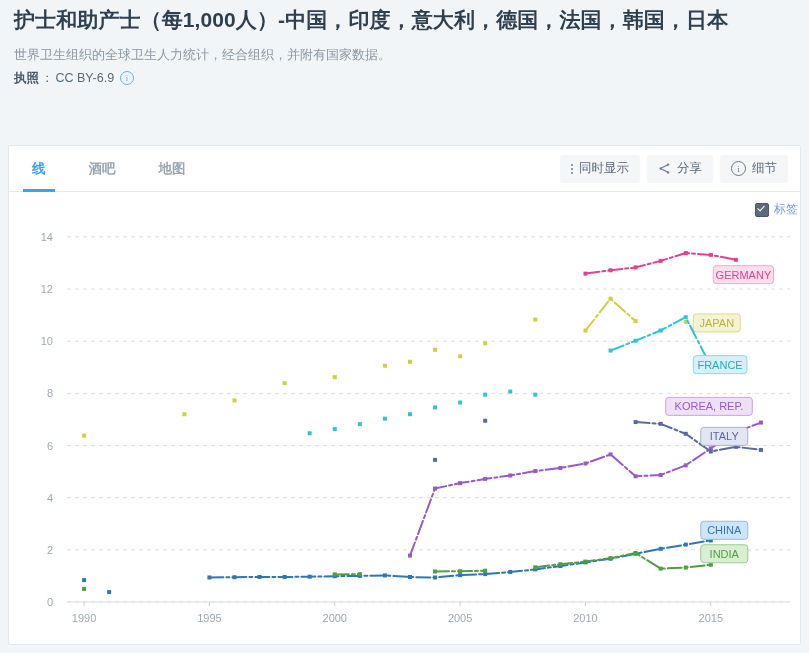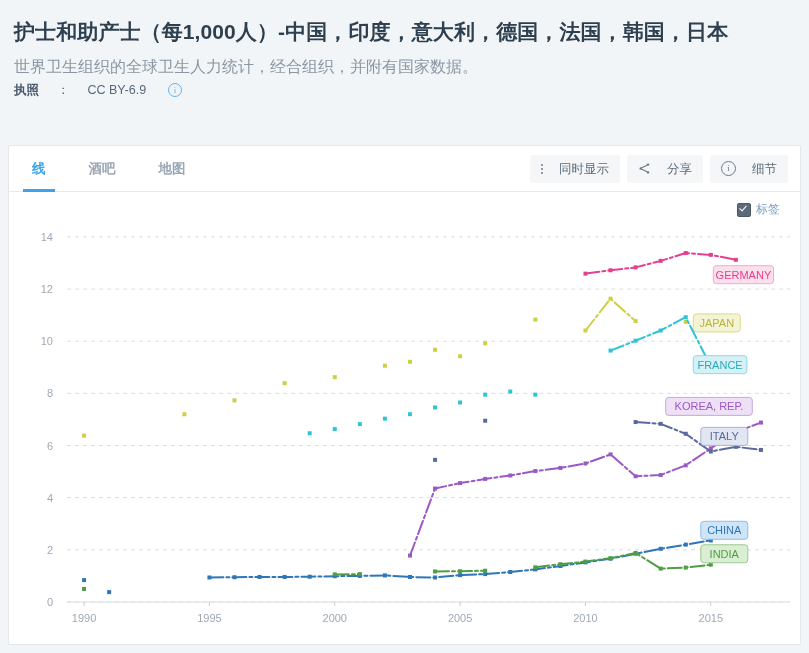--- a/index.html
+++ b/index.html
@@ -5,42 +5,42 @@
   html, body {
     margin: 0; padding: 0;
     width: 809px; height: 653px;
     background: #f2f5f7;
     font-family: "Liberation Sans", "DejaVu Sans", sans-serif;
     overflow: hidden;
   }
   #root { position: relative; width: 809px; height: 653px; }
 
   
-  .header { padding: 16px 14px 0 14px; }
+  .header { padding: 4px 14px 0 14px; }
   .page-title {
     font-size: 21px;
     line-height: 31px;
     font-weight: 700;
     color: #2e3f4f;
     letter-spacing: .1px;
     margin: 0 0 12px 0;
     max-width: 790px;
   }
   .subtitle {
-    font-size: 16px;
+    font-size: 13px;
     color: #8a97a3;
     margin: 0 0 7px 0;
     line-height: 16px;
   }
   .license-row {
     font-size: 12.5px;
     color: #58697a;
     display: flex;
     align-items: center;
-    gap: 16px;
+    gap: 0px;
     line-height: 16px;
   }
   .license-label { font-weight: 700; color: #46586a; }
   .license-sep { color: #58697a; padding: 0 2px; }
   .license-value { color: #58697a; }
   .info-circle {
     display: inline-flex; align-items: center; justify-content: center;
     width: 12px; height: 12px; border-radius: 50%;
     border: 1px solid #63b3e8; color: #63b3e8;
     font-size: 9px; line-height: 1; margin-left: 6px;
@@ -79,21 +79,21 @@
     cursor: pointer;
     font-weight: 700;
   }
   .tab.active { color: #3fa2e8; font-weight: 700; }
   .tab.active:after {
     content: ""; position: absolute; left: -4px; right: -4px; bottom: -1px;
     height: 3px; background: #3fa2e8;
   }
   .toolbar { margin-left: auto; display: flex; align-items: center; gap: 7px; }
   .tbtn {
-    display: flex; gap: 16px;
+    display: flex; align-items: center; gap: 6px;
     background: #f4f6f8;
     border-radius: 3px;
     padding: 6px 11px;
     font-size: 12.5px;
     color: #5a6b7c;
     cursor: pointer;
     height: 28px;
     box-sizing: border-box;
   }
   .tbtn .gl { display: inline-flex; align-items: center; justify-content: center; }
@@ -101,21 +101,21 @@
   .dots-v i { width: 2px; height: 2px; background: #6b7b8c; border-radius: 50%; display: block; }
   .circ-i {
     width: 13px; height: 13px; border-radius: 50%; border: 1.2px solid #6b7b8c;
     display: inline-flex; align-items: center; justify-content: center;
     font-size: 9px; color: #6b7b8c; font-family: "Liberation Serif", serif;
   }
 
   
   .chart-area { position: relative; width: 100%; height: 452px; }
   .labels-toggle {
-    position: absolute; right: 20px; top: 9px;
+    position: absolute; right: 2px; top: 9px;
     display: flex; align-items: center; gap: 5px;
     font-size: 12px; color: #7f9ec4;
     cursor: pointer;
     text-align: right;
   }
   .cbx {
     width: 12px; height: 12px; border-radius: 2px;
     background: #5b6b7b; border: 1px solid #4c5a68;
     display: inline-flex; align-items: center; justify-content: center;
     position: relative;

